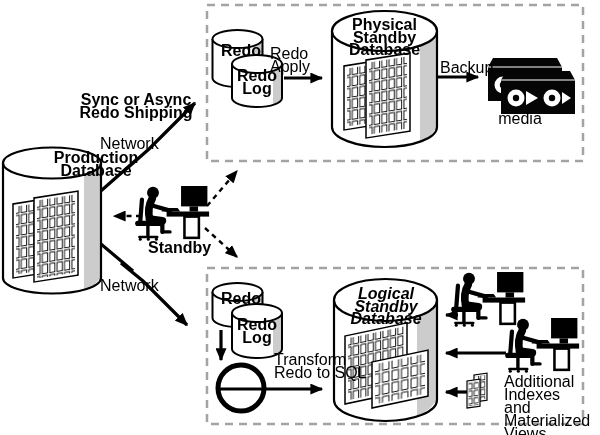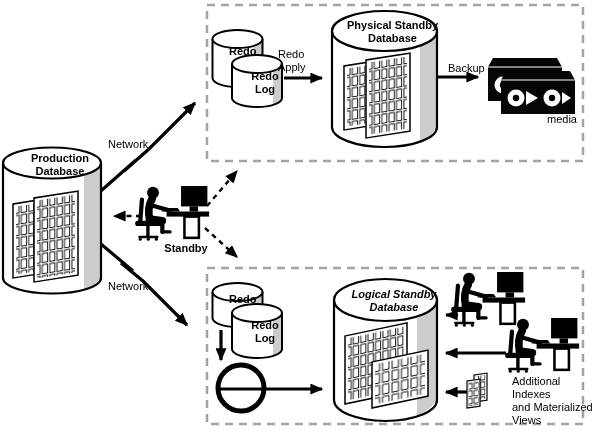--- a/index.html
+++ b/index.html
@@ -1,19 +1,19 @@
 <!DOCTYPE html>
 <html><head>
 <meta charset="utf-8">
 <style>
   html,body{margin:0;padding:0;background:#fff;}
   .stage{position:relative;width:600px;height:435px;background:#fff;overflow:hidden;
          font-family:"Liberation Sans",sans-serif;}
   .stage svg{position:absolute;left:0;top:0;}
-  .lbl{position:absolute;font-size:11px;line-height:12.5px;color:#000;white-space:pre-line;z-index:5;margin-left:8px;}
+  .lbl{position:absolute;font-size:16px;line-height:12.5px;color:#000;white-space:pre-line;z-index:5;}
   .b{font-weight:bold;}
   .c{text-align:center;}
 </style>
 </head>
 <body>
 
 <div class="stage">
 
 <svg width="600" height="435" viewBox="0 0 600 435">
   <defs>
@@ -176,38 +176,42 @@
   </g>
 
   <g transform="translate(467,376) skewY(-8)">
     <rect x="7" y="0" width="13" height="27" fill="#fff" stroke="#000" stroke-width="1.2"></rect>
     <rect x="8.5" y="1.5" width="10" height="24" fill="url(#gp3)"></rect>
     <rect x="0" y="5" width="13" height="27" fill="#fff" stroke="#000" stroke-width="1.2"></rect>
     <rect x="1.5" y="6.5" width="10" height="24" fill="url(#gp3)"></rect>
   </g>
 </svg>
 
-<div class="lbl b c" style="left:4px;top:152px;width:96px;">Production
+<div class="lbl b c" style="left:4px;top:152px;width:96px;padding-left:44px;">Production
 Database</div>
+<div class="lbl b c" style="left:75px;top:94px;width:122px;">Sync or Async
+Redo Shipping</div>
 <div class="lbl" style="left:100px;top:138px;">Network</div>
 <div class="lbl" style="left:100px;top:280px;">Network</div>
 <div class="lbl b c" style="left:148px;top:242px;width:60px;">Standby</div>
 
 <div class="lbl b" style="left:221px;top:45px;">Redo</div>
 <div class="lbl b c" style="left:232px;top:70px;width:50px;">Redo
 Log</div>
 <div class="lbl" style="left:270px;top:48px;">Redo
 Apply</div>
 <div class="lbl b c" style="left:334px;top:19px;width:101px;">Physical Standby
 Database</div>
 <div class="lbl" style="left:440px;top:62px;">Backup</div>
-<div class="lbl c" style="left:530px;top:113px;width:48px;">media</div>
+<div class="lbl c" style="left:496px;top:113px;width:48px;">media</div>
 
 <div class="lbl b" style="left:221px;top:293px;">Redo</div>
 <div class="lbl b c" style="left:232px;top:319px;width:50px;">Redo
 Log</div>
+<div class="lbl" style="left:274px;top:354px;">Transform
+Redo to SQL</div>
 <div class="lbl b c" style="left:336px;top:288px;width:100px;font-style:italic;">Logical Standby
 Database</div>
 <div class="lbl" style="left:488px;top:375px;line-height:13px;padding-left:16px;">Additional Indexes
 and Materialized
 Views</div>
 
 </div>
 
 </body></html>

